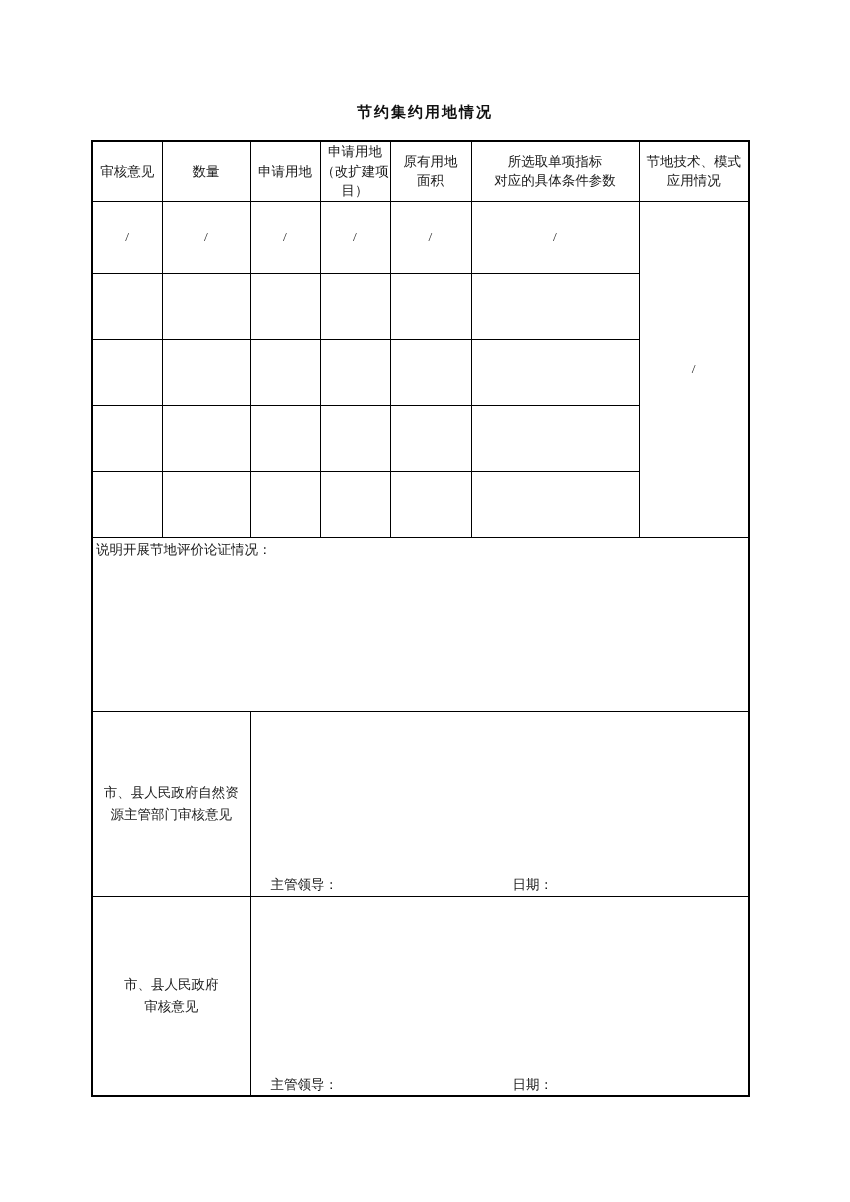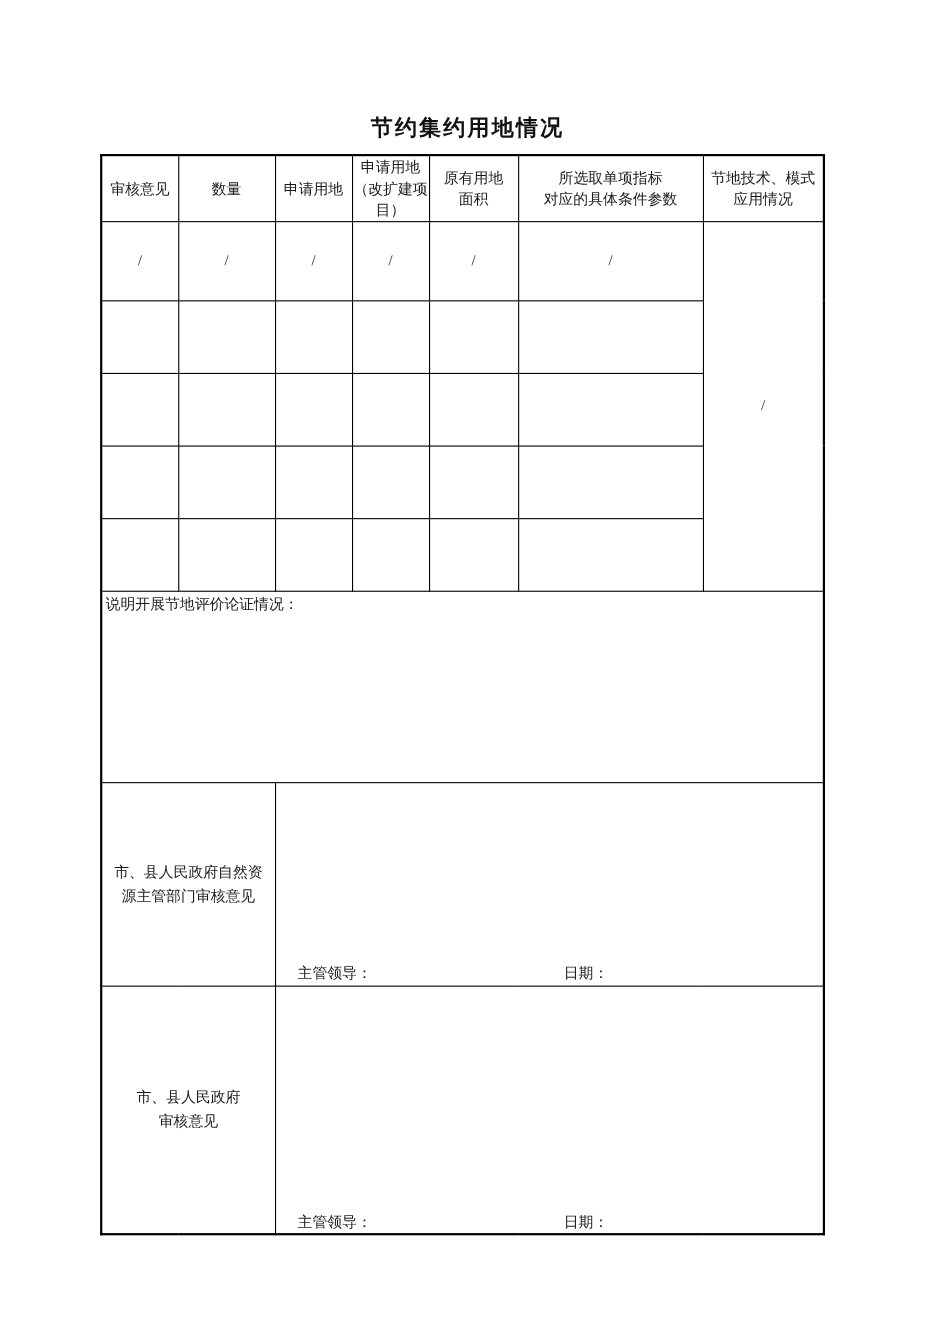--- a/index.html
+++ b/index.html
@@ -14,21 +14,21 @@
     width: 850px; height: 1202px;
     background: #ffffff;
     overflow: hidden;
   }
   .doc-title {
     position: absolute;
     top: 103px; left: 0; width: 100%;
     text-align: center;
     font-family: "Liberation Sans", "DejaVu Sans", sans-serif;
     font-weight: bold;
-    font-size: 20px;
+    font-size: 15px;
     letter-spacing: 2px;
     color: #111;
   }
   table.main-table {
     position: absolute;
     left: 91px; top: 140px;
     width: 657px;
     border-collapse: collapse;
     table-layout: fixed;
     border: 2px solid #000;
@@ -48,21 +48,21 @@
   tr.empty-row td  { height: 66px; }
   td.note-cell {
     height: 174px;
     text-align: left;
     vertical-align: top;
     padding: 2px 3px;
     margin-left: 12px;
   }
   td.review-label { line-height: 1.6; }
   tr.review-row-1 td { height: 185px; margin-top: 48px; }
-  tr.review-row-2 td { height: 226px; }
+  tr.review-row-2 td { height: 200px; }
   td.review-area { position: relative; }
   .sig-leader {
     position: absolute;
     left: 20px; bottom: 1px;
     white-space: nowrap;
   }
   .sig-date {
     position: absolute;
     left: 262px; bottom: 1px;
     white-space: nowrap;

